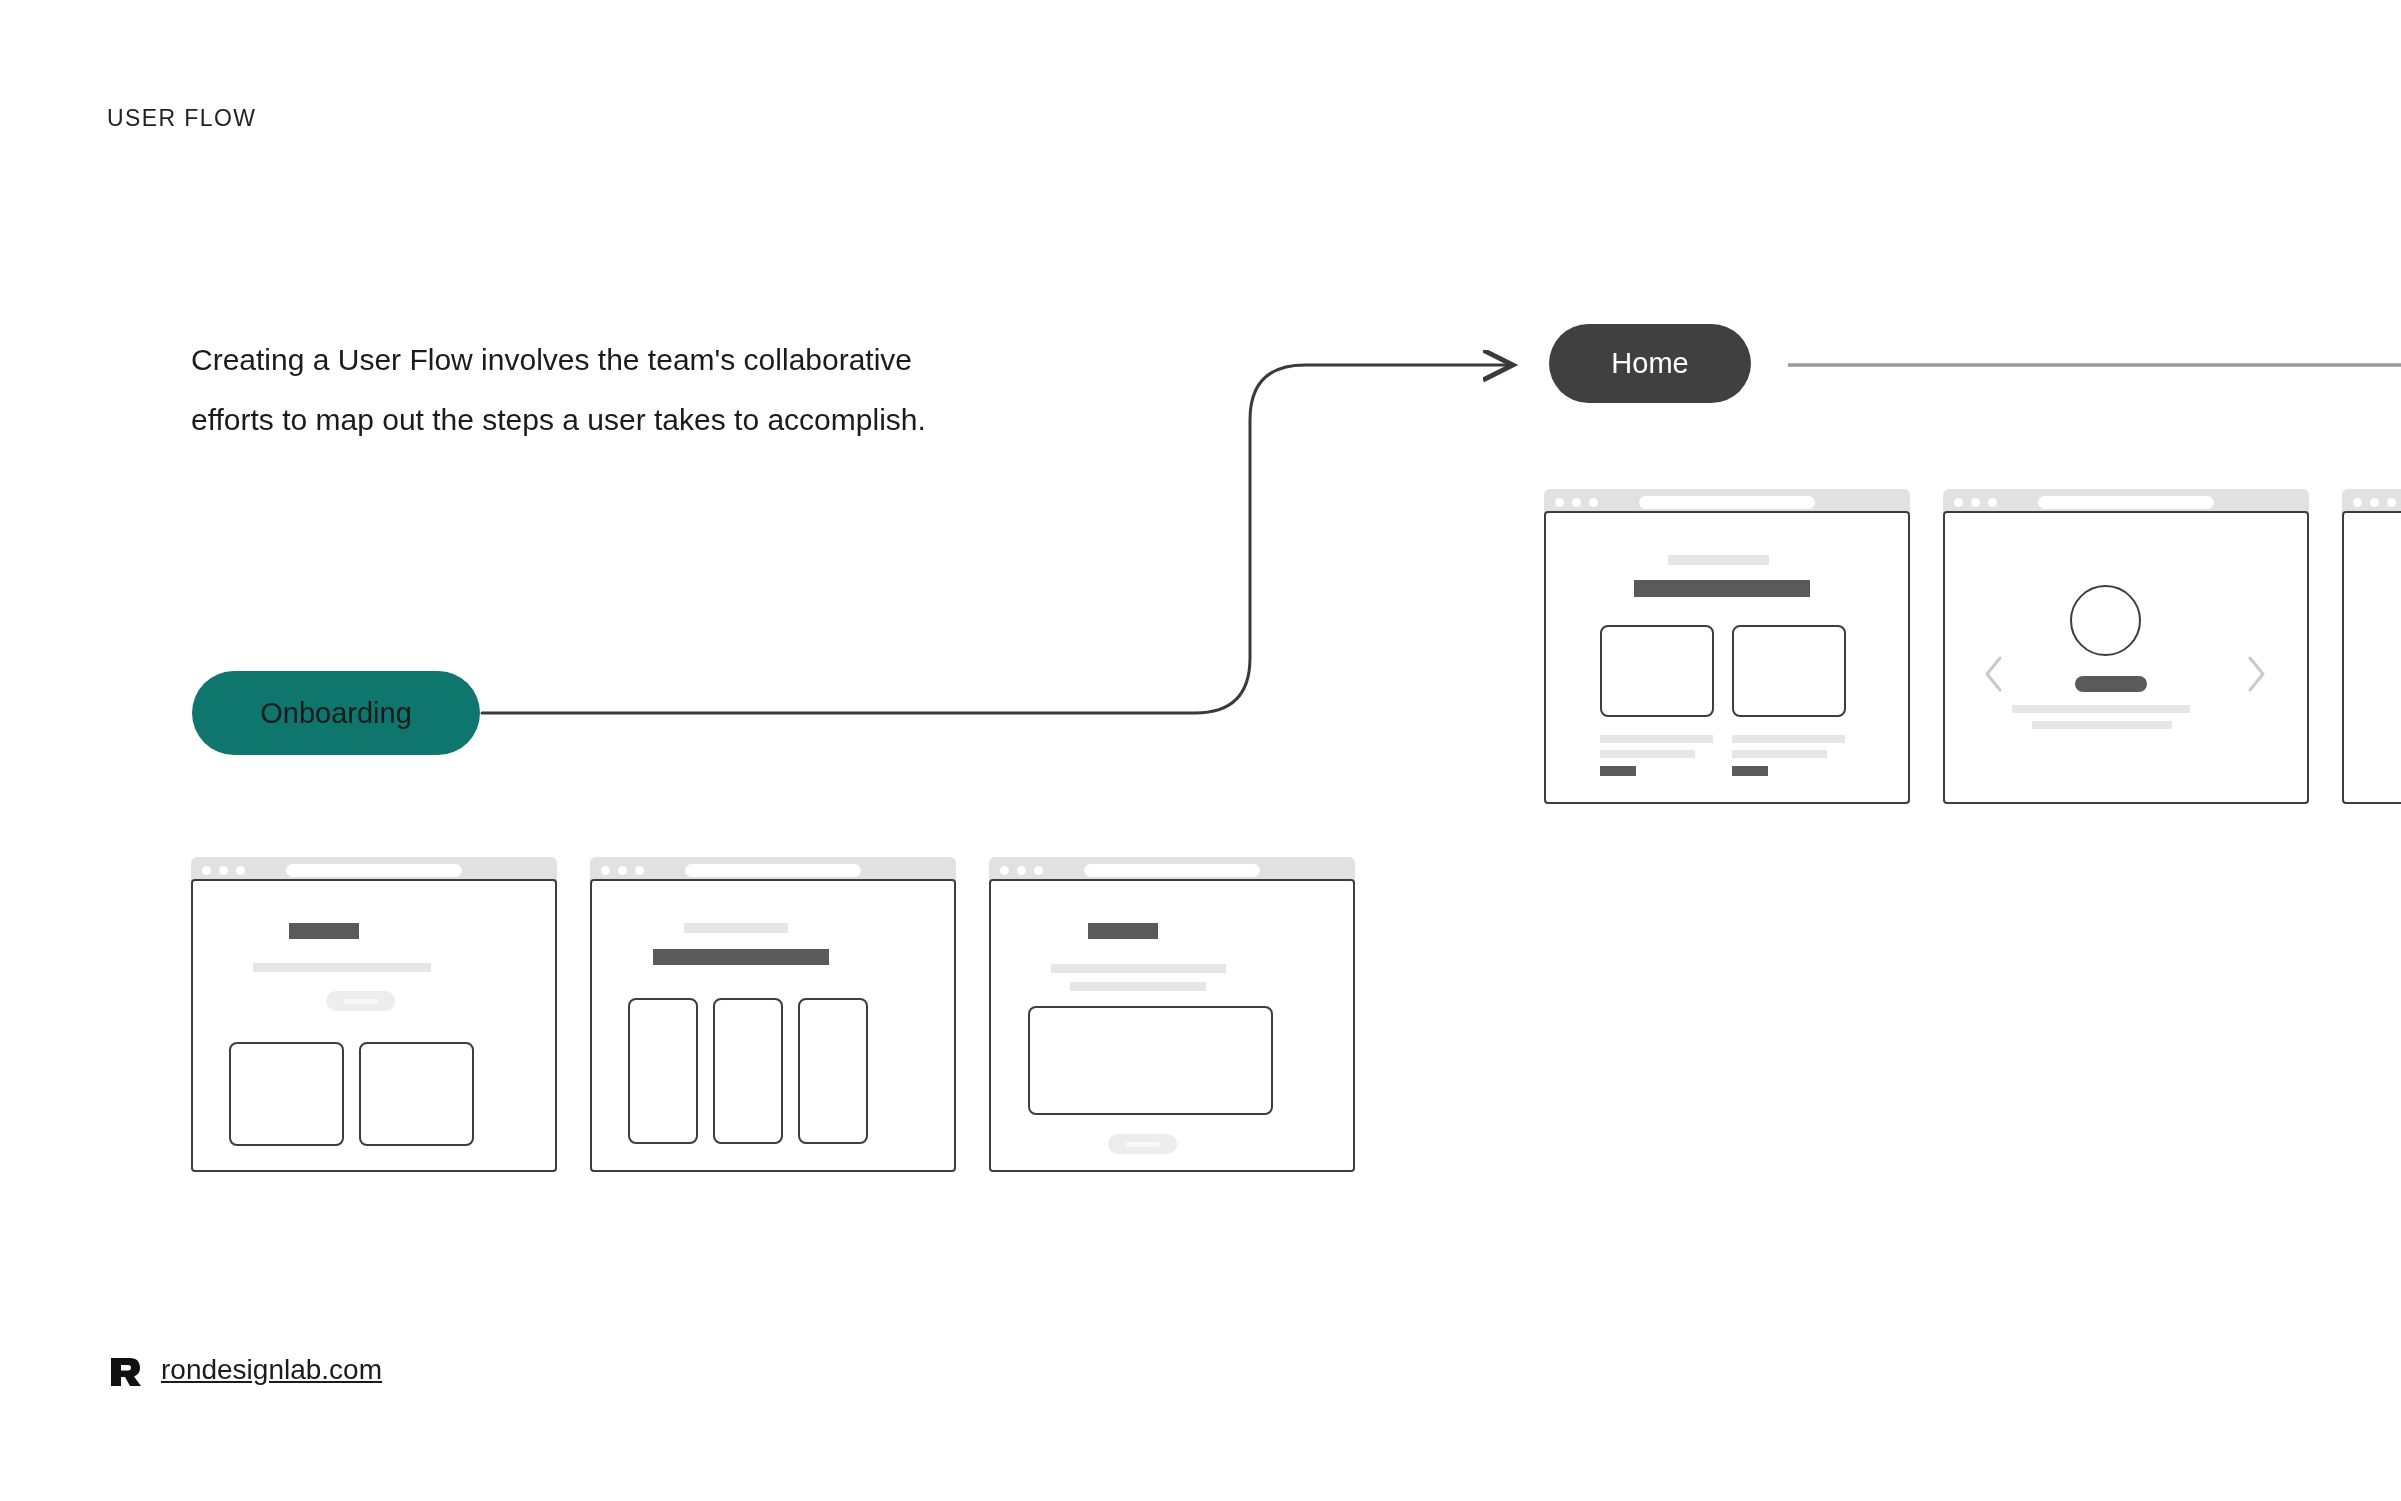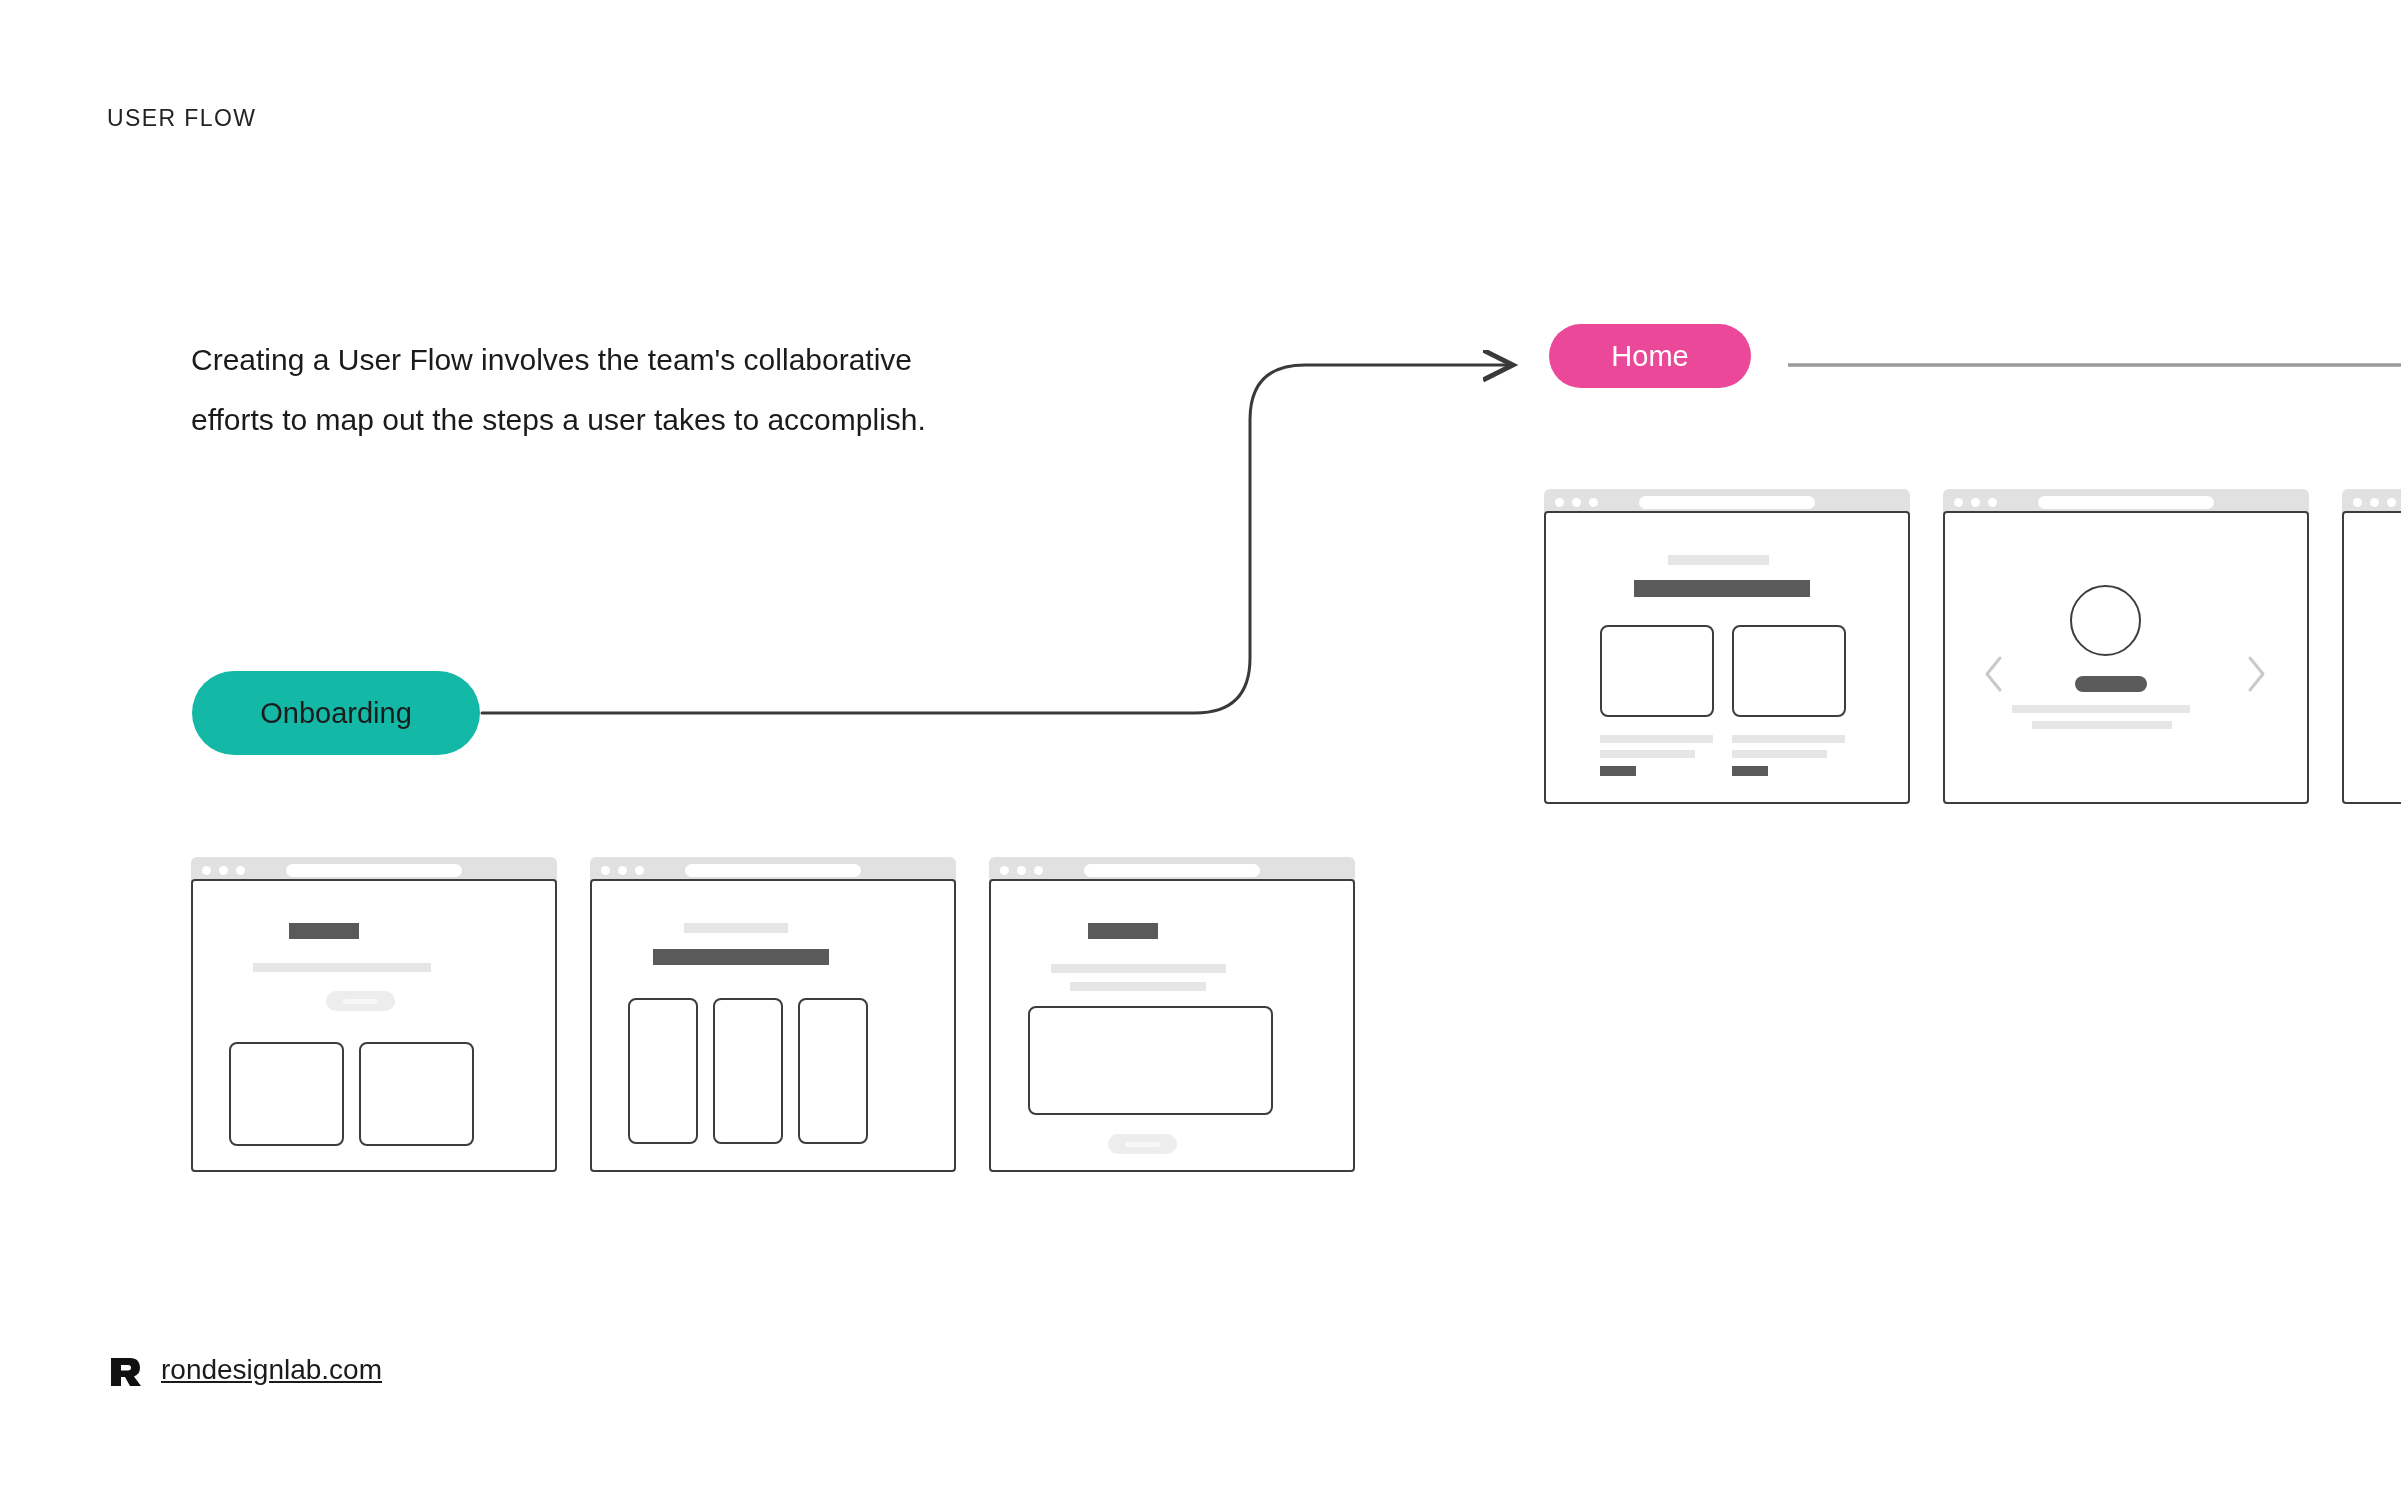--- a/index.html
+++ b/index.html
@@ -52,29 +52,29 @@
     border-radius: 999px;
     font-size: 29px;
     white-space: nowrap;
     user-select: none;
   }
   #node-onboarding {
     left: 192px;
     top: 671px;
     width: 288px;
     height: 84px;
-    background: #14b8a6;
+    background: #0f766e;
     color: #1b1b1b;
   }
   #node-home {
     left: 1549px;
     top: 324px;
     width: 202px;
-    height: 64px;
-    background: #ec4899;
+    height: 79px;
+    background: #404040;
     color: #ffffff;
   }
 
   
   #connector-svg {
     position: absolute;
     left: 0; top: 0;
     width: 2401px;
     height: 1501px;
     pointer-events: none;

